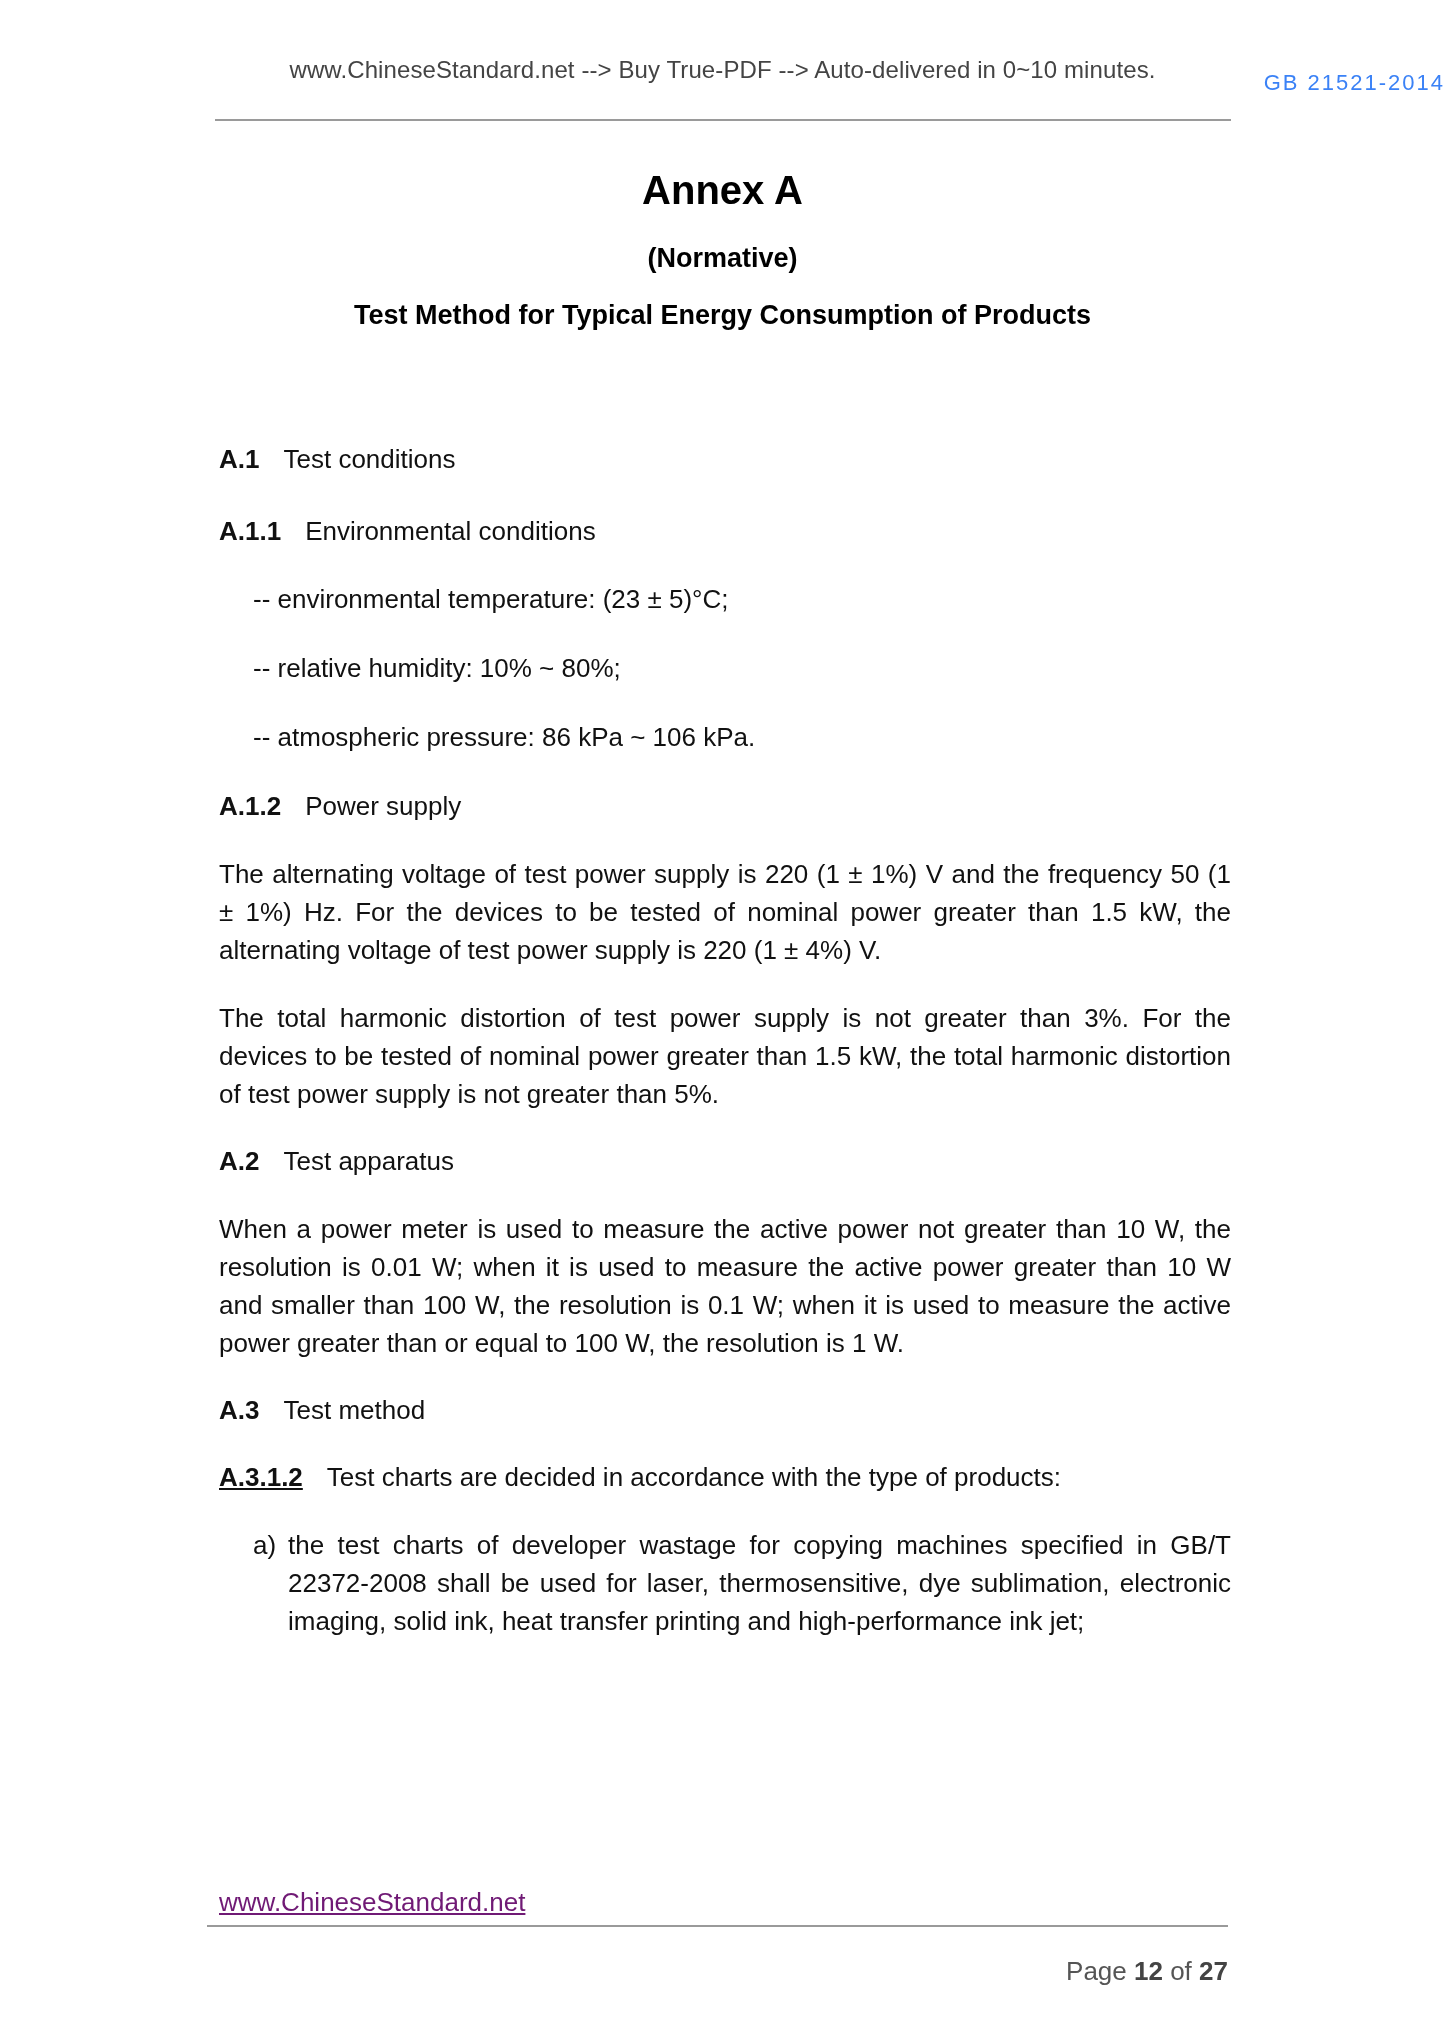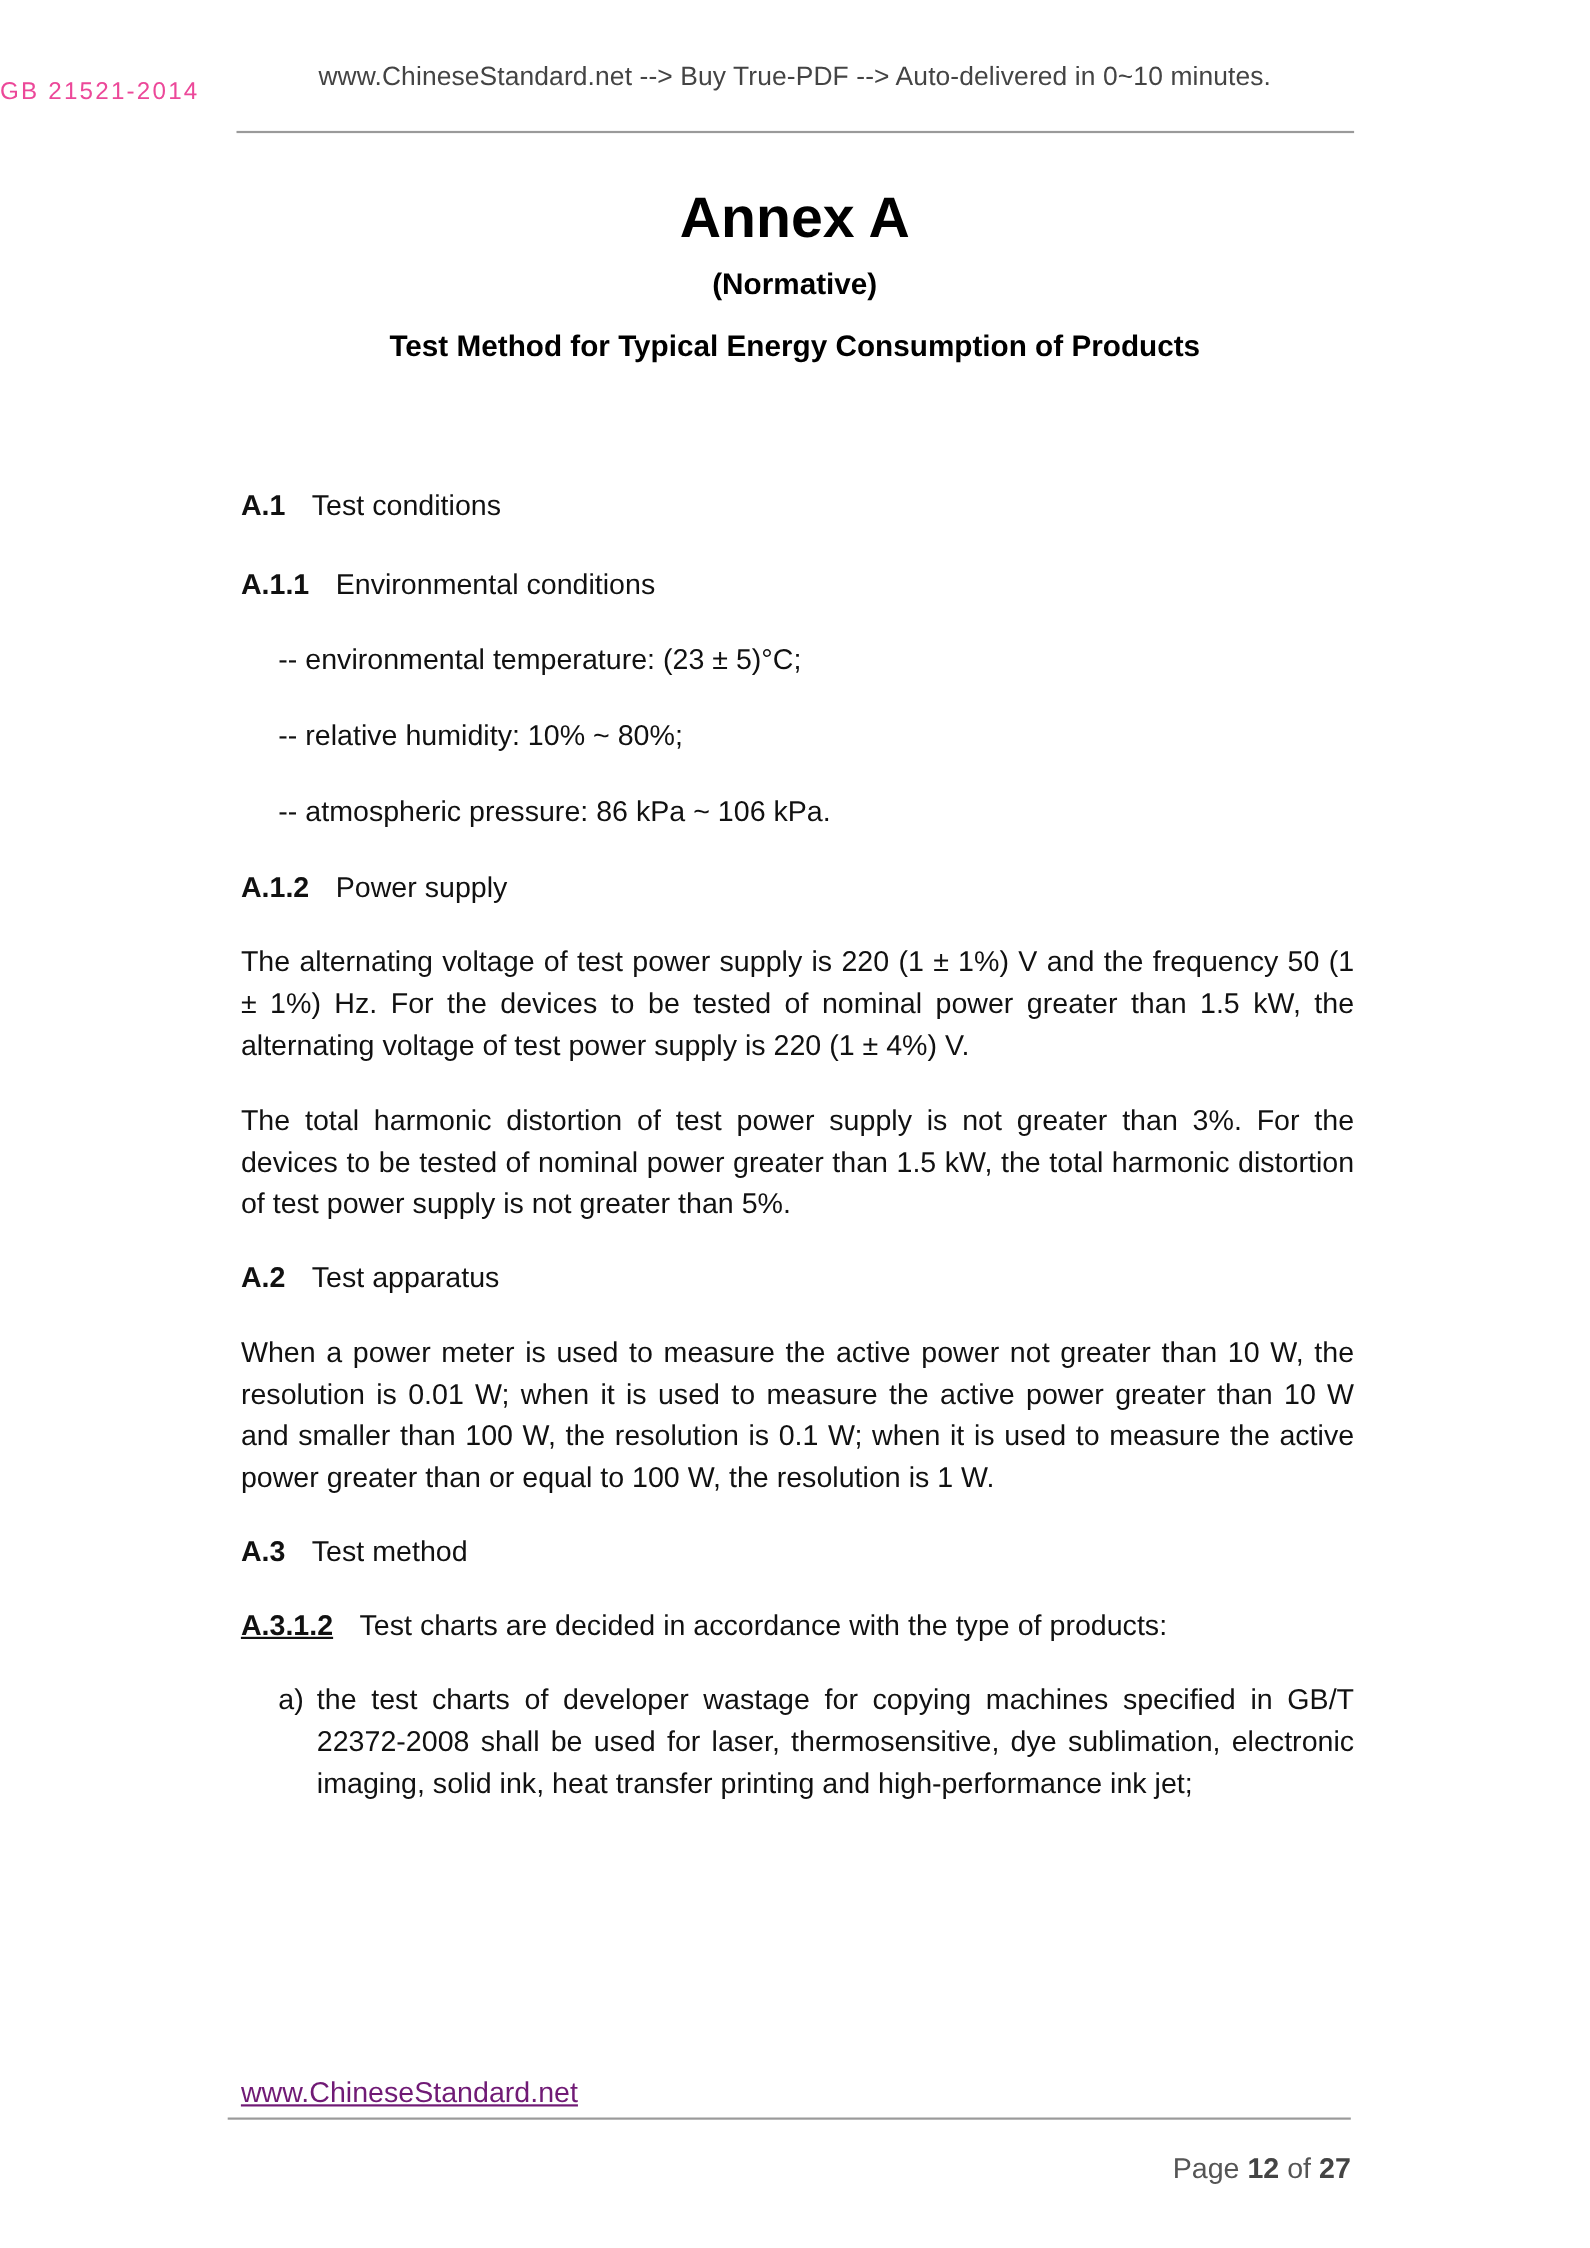--- a/index.html
+++ b/index.html
@@ -32,23 +32,23 @@
       color: #444444;
       letter-spacing: 0.1px;
       white-space: nowrap;
       z-index: 2;
     }
     .doc-code {
       position: absolute;
       left: 0;
       width: 1445px;
       top: 70px;
-      text-align: left;
+      text-align: right;
       font-size: 22px;
-      color: #ec4899;
+      color: #3b82f6;
       letter-spacing: 2px;
       white-space: nowrap;
       z-index: 1;
       padding-left: 0px;
     }
     .rule-top {
       position: absolute;
       left: 215px;
       width: 1016px;
       top: 119px;
@@ -64,21 +64,21 @@
       background: #9a9a9a;
     }
     .title-block {
       position: absolute;
       left: 0;
       width: 1445px;
       text-align: center;
       font-weight: bold;
       color: #000000;
     }
-    .annex-title { top: 168px; font-size: 52px; }
+    .annex-title { top: 168px; font-size: 40px; }
     .annex-sub { top: 243px; font-size: 27px; }
     .annex-heading { top: 300px; font-size: 27px; }
 
     .content {
       position: absolute;
       left: 219px;
       width: 1012px;
       top: 440px;
       font-size: 26px;
       line-height: 38px;

